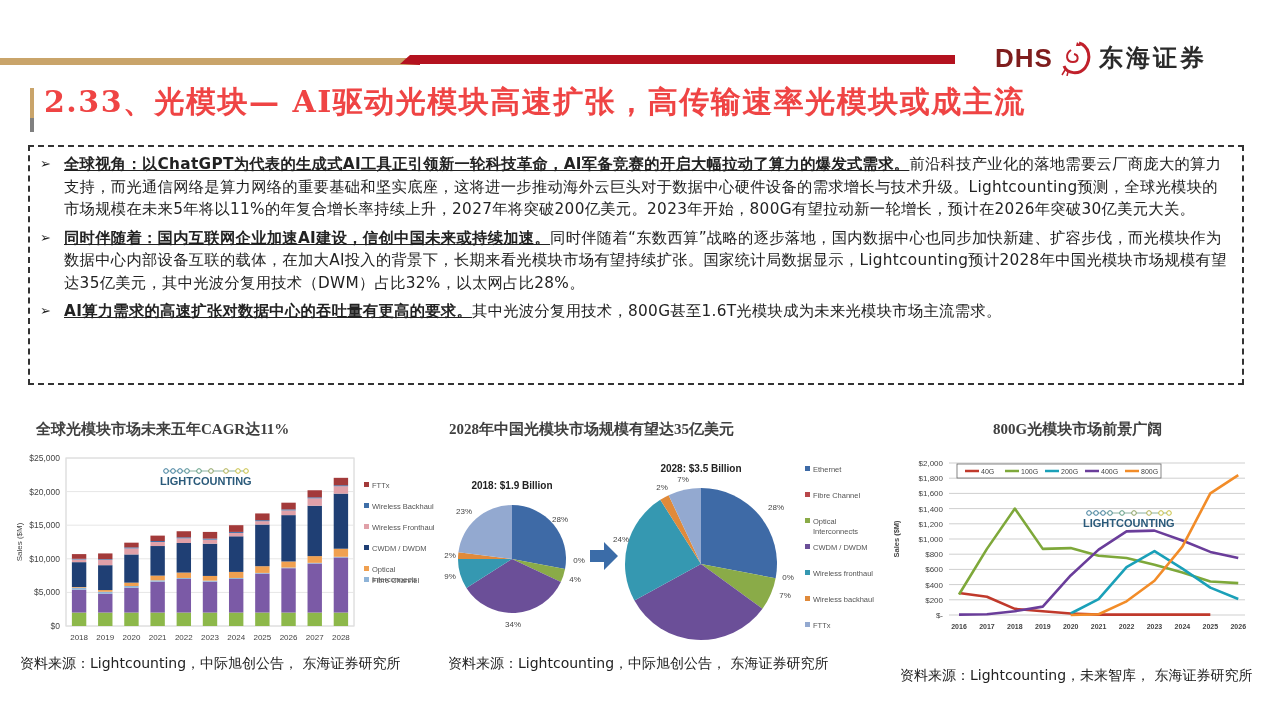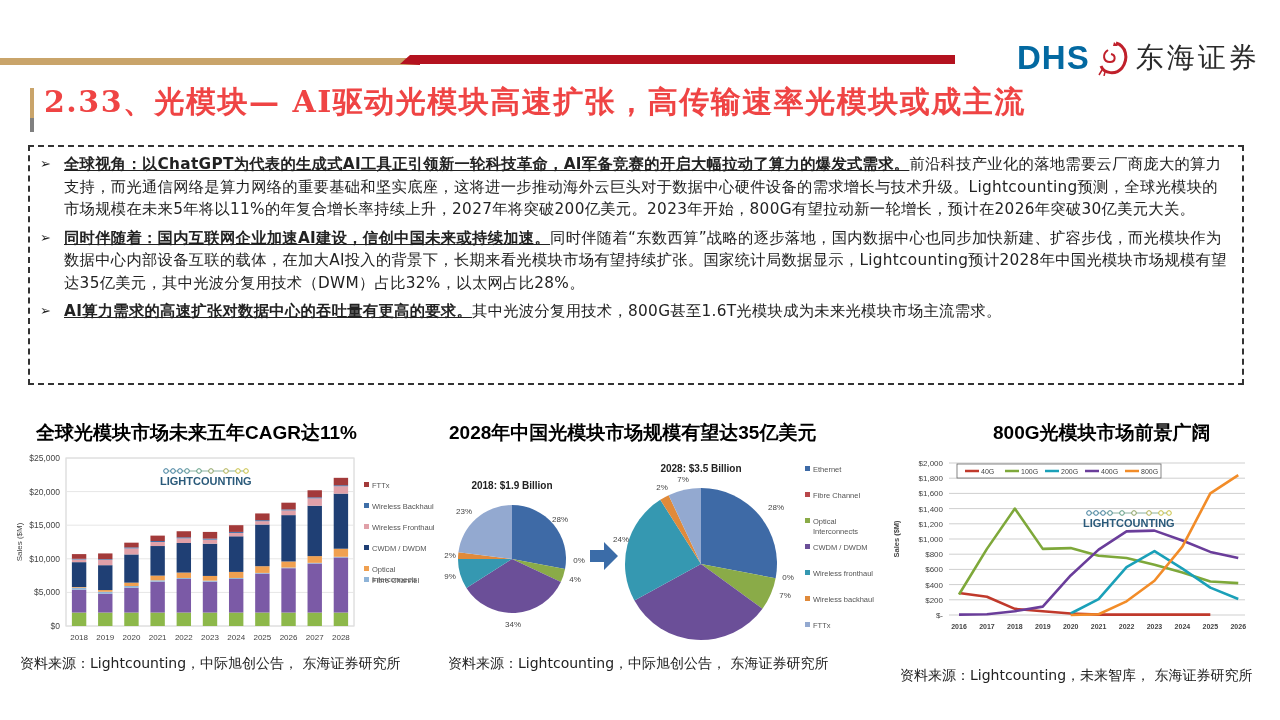--- a/index.html
+++ b/index.html
@@ -2,34 +2,34 @@
 <html><head>
 <meta charset="utf-8">
 <style>
   * { box-sizing: border-box; margin: 0; padding: 0; }
   html, body { width: 1280px; height: 720px; background: #ffffff; overflow: hidden; }
   body { position: relative; font-family: "DejaVu Sans", "Liberation Sans", sans-serif; color: #222; }
   .topbar-red { position: absolute; left: 400px; top: 55px; width: 555px; height: 9px; background: #b4121f; clip-path: polygon(10px 0, 100% 0, 100% 100%, 0 100%); }
   .topbar-gold2 { position: absolute; left: 0; top: 58px; width: 420px; height: 7px; background: linear-gradient(90deg, #c9a46a 0%, #c9a46a 96%, #b4121f 100%); }
 
   .logo { position: absolute; left: 995px; top: 38px; height: 40px; display: flex; align-items: center; gap: 6px; }
-  .logo-dhs { font-family: "Liberation Sans", sans-serif; font-weight: bold; font-size: 33px; color: #0369a1; letter-spacing: 1px; margin-left: 22px; }
+  .logo-dhs { font-family: "Liberation Sans", sans-serif; font-weight: bold; font-size: 26px; color: #7f1d1d; letter-spacing: 1px; }
   .logo-mark { width: 34px; height: 36px; }
-  .logo-cn { font-family: "DejaVu Sans", sans-serif; font-size: 28px; color: #2a2a2a; letter-spacing: 3px; }
+  .logo-cn { font-family: "DejaVu Sans", sans-serif; font-size: 24px; color: #2a2a2a; letter-spacing: 3px; font-weight: bold; }
 
   .title-bar-accent { position: absolute; left: 30px; top: 88px; width: 4px; height: 30px; background: #c9a46a; }
   .title-bar-accent2 { position: absolute; left: 30px; top: 118px; width: 4px; height: 14px; background: #808080; }
   .page-title { position: absolute; left: 44px; top: 82px; font-family: "DejaVu Serif", serif; font-weight: bold; font-size: 30px; color: #ef4444; letter-spacing: 1.5px; white-space: nowrap; }
 
   .textbox { position: absolute; left: 28px; top: 145px; width: 1216px; height: 240px; border: 2px dashed #333; padding: 6px 10px 0 10px; }
   .bullet { position: relative; padding-left: 24px; font-size: 15.3px; line-height: 22.5px; color: #222; letter-spacing: 0.3px; margin-bottom: 6px; }
   .bullet .arrow { position: absolute; left: 0; top: 0; font-size: 13px; color: #222; }
   .bullet b { font-weight: bold; text-decoration: underline; }
 
-  .chart-title { position: absolute; font-weight: bold; font-size: 19px; color: #000000; white-space: nowrap; font-family: Liberation Sans, sans-serif; }
+  .chart-title { position: absolute; font-weight: bold; font-size: 15px; color: #404040; white-space: nowrap; font-family: Liberation Serif, serif; }
   .source { position: absolute; font-size: 14px; color: #222; white-space: nowrap; }
 
   .chart-box { position: absolute; background: #fff; }
   svg text { font-family: "Liberation Sans", sans-serif; }
 </style>
 </head>
 <body>
 
 <div class="topbar-gold2"></div>
 <div class="topbar-red"></div>

